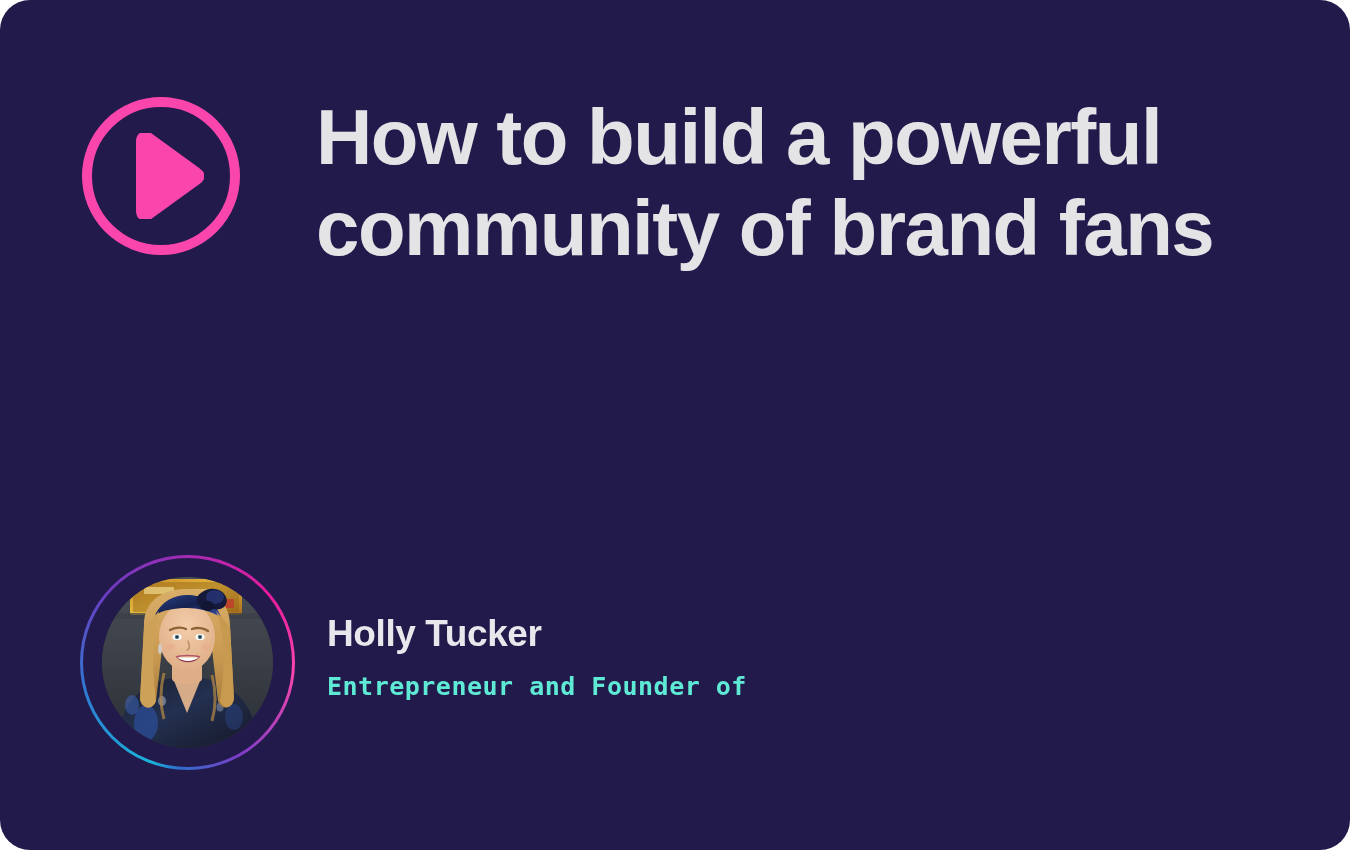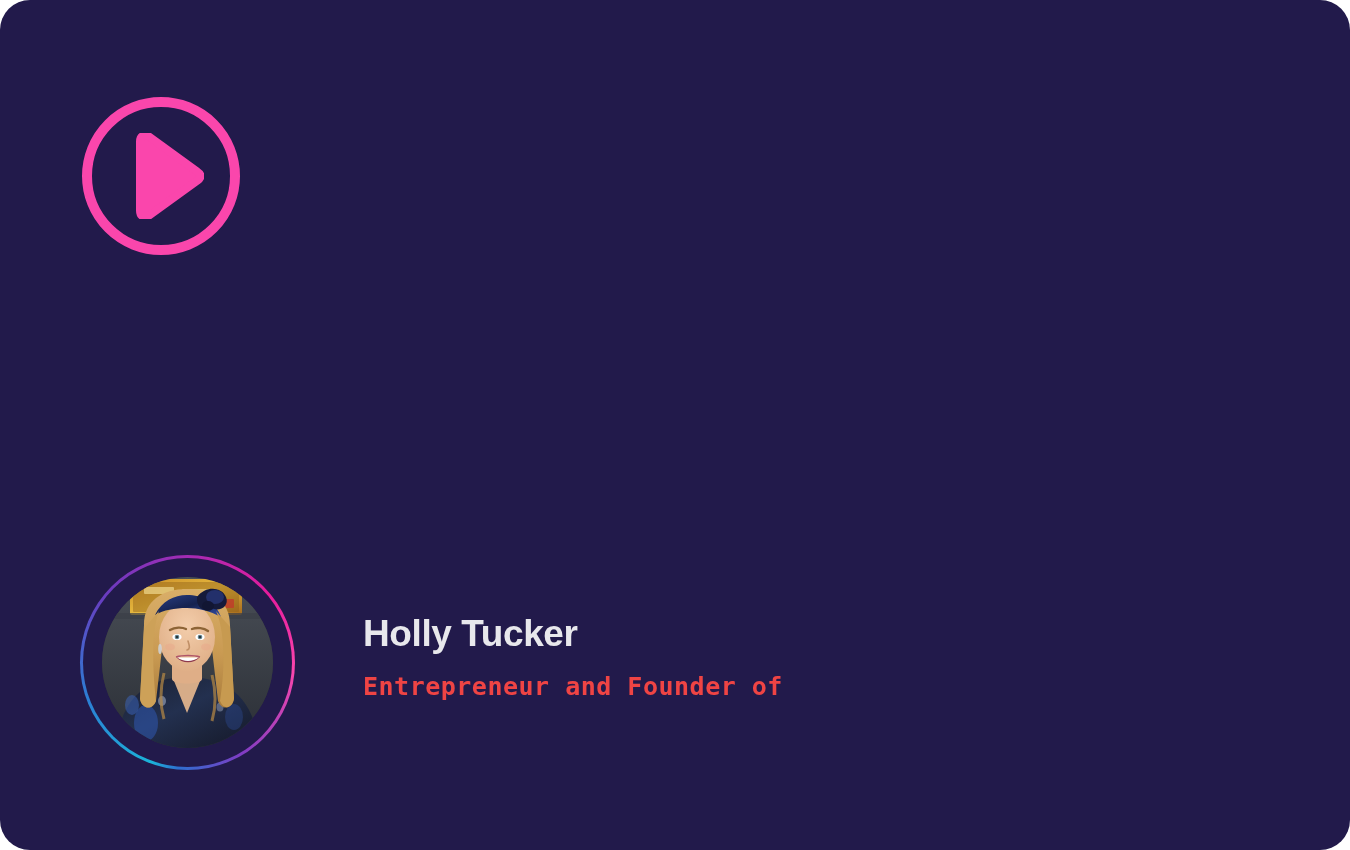--- a/index.html
+++ b/index.html
@@ -61,21 +61,20 @@
   }
   .title .line { display: block; white-space: nowrap; }
 
   
   .speaker {
     position: absolute;
     left: 80px;
     top: 555px;
     display: flex;
     align-items: center;
-    gap: 36px;
   }
 
   .avatar-wrap {
     position: relative;
     width: 215px;
     height: 215px;
     flex: 0 0 auto;
   }
   .avatar-ring {
     position: absolute;
@@ -125,37 +124,41 @@
     letter-spacing: -0.4px;
     color: #E8E8EC;
     line-height: 1.05;
   }
   .speaker-role {
     margin: 0;
     font-family: "DejaVu Sans Mono", "Liberation Mono", monospace;
     font-size: 25px;
     font-weight: 700;
     line-height: 1.55;
-    color: #ef4444;
+    color: #5eead4;
     letter-spacing: 0.5px;
   }
   .speaker-role .rline { display: block; white-space: nowrap; }
 </style>
 </head>
 <body>
 
 <div class="card">
 
   <div class="play-button">
     <div class="play-ring"></div>
     <svg class="play-triangle" viewBox="0 0 72 86" aria-hidden="true">
       <path d="M8 8.5 C8 3.2 12.2 0.6 16.6 3.3 L65.5 38.8 C69.6 41.4 69.6 44.9 65.5 47.5 L16.6 82.9 C12.2 85.7 8 83.1 8 77.8 Z" fill="#FA46AC" stroke="#FA46AC" stroke-width="8" stroke-linejoin="round"></path>
     </svg>
   </div>
 
+  <h1 class="title">
+    <span class="line">How to build a powerful</span>
+    <span class="line">community of brand fans</span>
+  </h1>
 
   <div class="speaker">
 
     <div class="avatar-wrap">
       <div class="avatar-ring"></div>
       <div class="avatar-inner-gap"></div>
       <div class="avatar-photo">
         <svg viewBox="0 0 171 171" preserveAspectRatio="xMidYMid slice" aria-hidden="true">
           <defs>
             <linearGradient id="bgwall" x1="0" y1="0" x2="0" y2="1">

